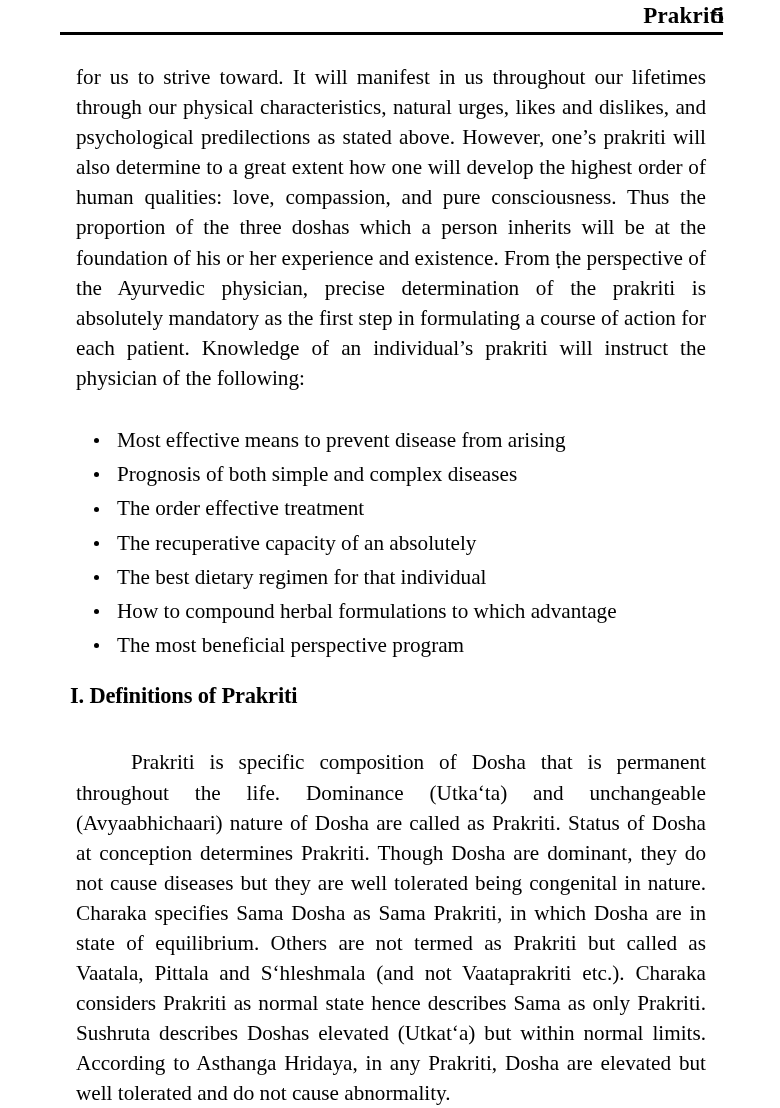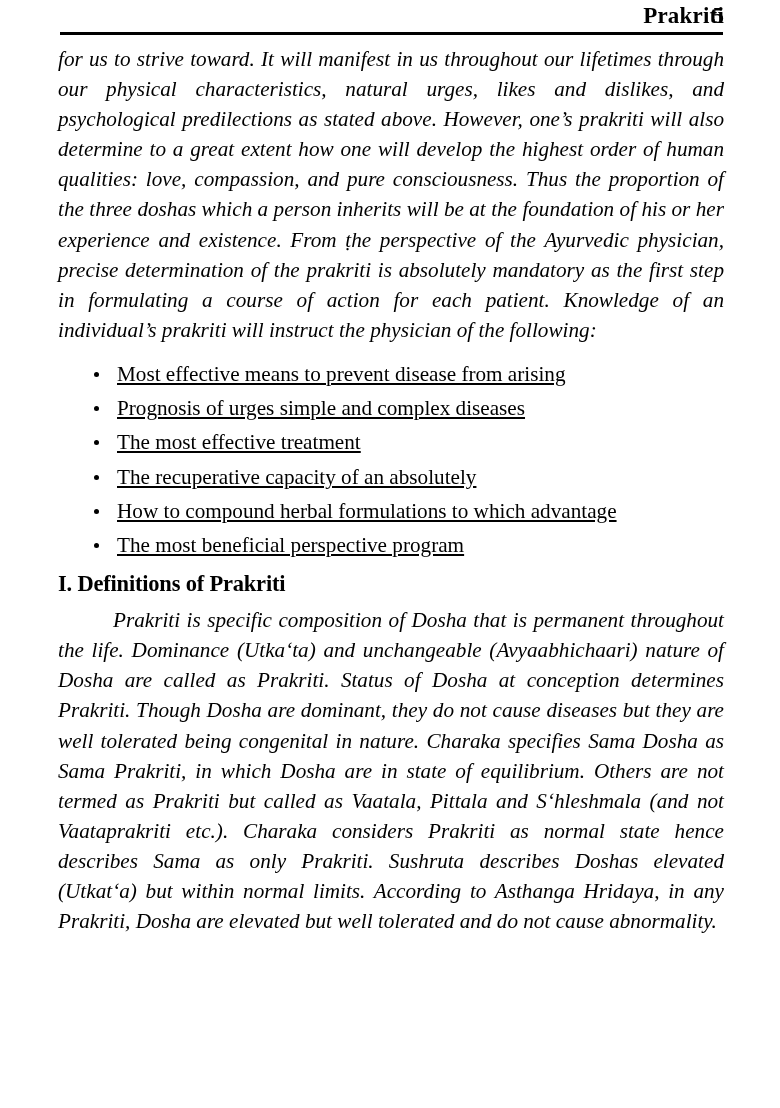--- a/index.html
+++ b/index.html
@@ -63,41 +63,39 @@
 
   
   .textblock {
     position: absolute;
     left: 58px;
     top: 44px;
     width: 666px;
   }
 
   p.para {
-    margin: 0;
+    margin: 18px;
     padding: 0;
     font-size: 21.2px;
     line-height: 30.1px;
     text-align: justify;
     text-justify: inter-word;
     letter-spacing: 0px;
     word-spacing: 0px;
     hyphens: none;
-    font-style: italic;
   }
   p.para.indent {
     text-indent: 55px;
   }
 
   
   ul.bullets {
     list-style: none;
     margin: 0;
     padding: 0;
-    text-decoration: underline;
   }
   ul.bullets li {
     position: relative;
     margin: 0;
     padding: 0 0 0 59px;
     font-size: 21.2px;
     line-height: 34.2px;
     white-space: nowrap;
   }
   ul.bullets li .dot {
@@ -106,21 +104,21 @@
     top: 50%;
     width: 5px;
     height: 5px;
     margin-top: -2px;
     background: #000000;
     border-radius: 50%;
   }
 
   
   h2.section-head {
-    margin: 0;
+    margin: 12px;
     padding: 0;
     font-size: 22.5px;
     line-height: 34px;
     font-weight: bold;
     letter-spacing: -0.2px;
     white-space: nowrap;
   }
 
   .gap-before-list   { height: 12px; }
   .gap-before-head   { height: 5px; }
@@ -143,29 +141,33 @@
 
     <div class="gap-before-list"></div>
 
     <ul class="bullets">
       <li>
         <span class="dot"></span>
         <span>Most effective means to prevent disease from arising</span>
       </li>
       <li>
         <span class="dot"></span>
-        <span>Prognosis of urges simple and complex diseases</span>
+        <span>Prognosis of both simple and complex diseases</span>
       </li>
       <li>
         <span class="dot"></span>
-        <span>The most effective treatment</span>
+        <span>The order effective treatment</span>
       </li>
       <li>
         <span class="dot"></span>
         <span>The recuperative capacity of an absolutely</span>
+      </li>
+      <li>
+        <span class="dot"></span>
+        <span>The best dietary regimen for that individual</span>
       </li>
       <li>
         <span class="dot"></span>
         <span>How to compound herbal formulations to which advantage</span>
       </li>
       <li>
         <span class="dot"></span>
         <span>The most beneficial perspective program</span>
       </li>
     </ul>

